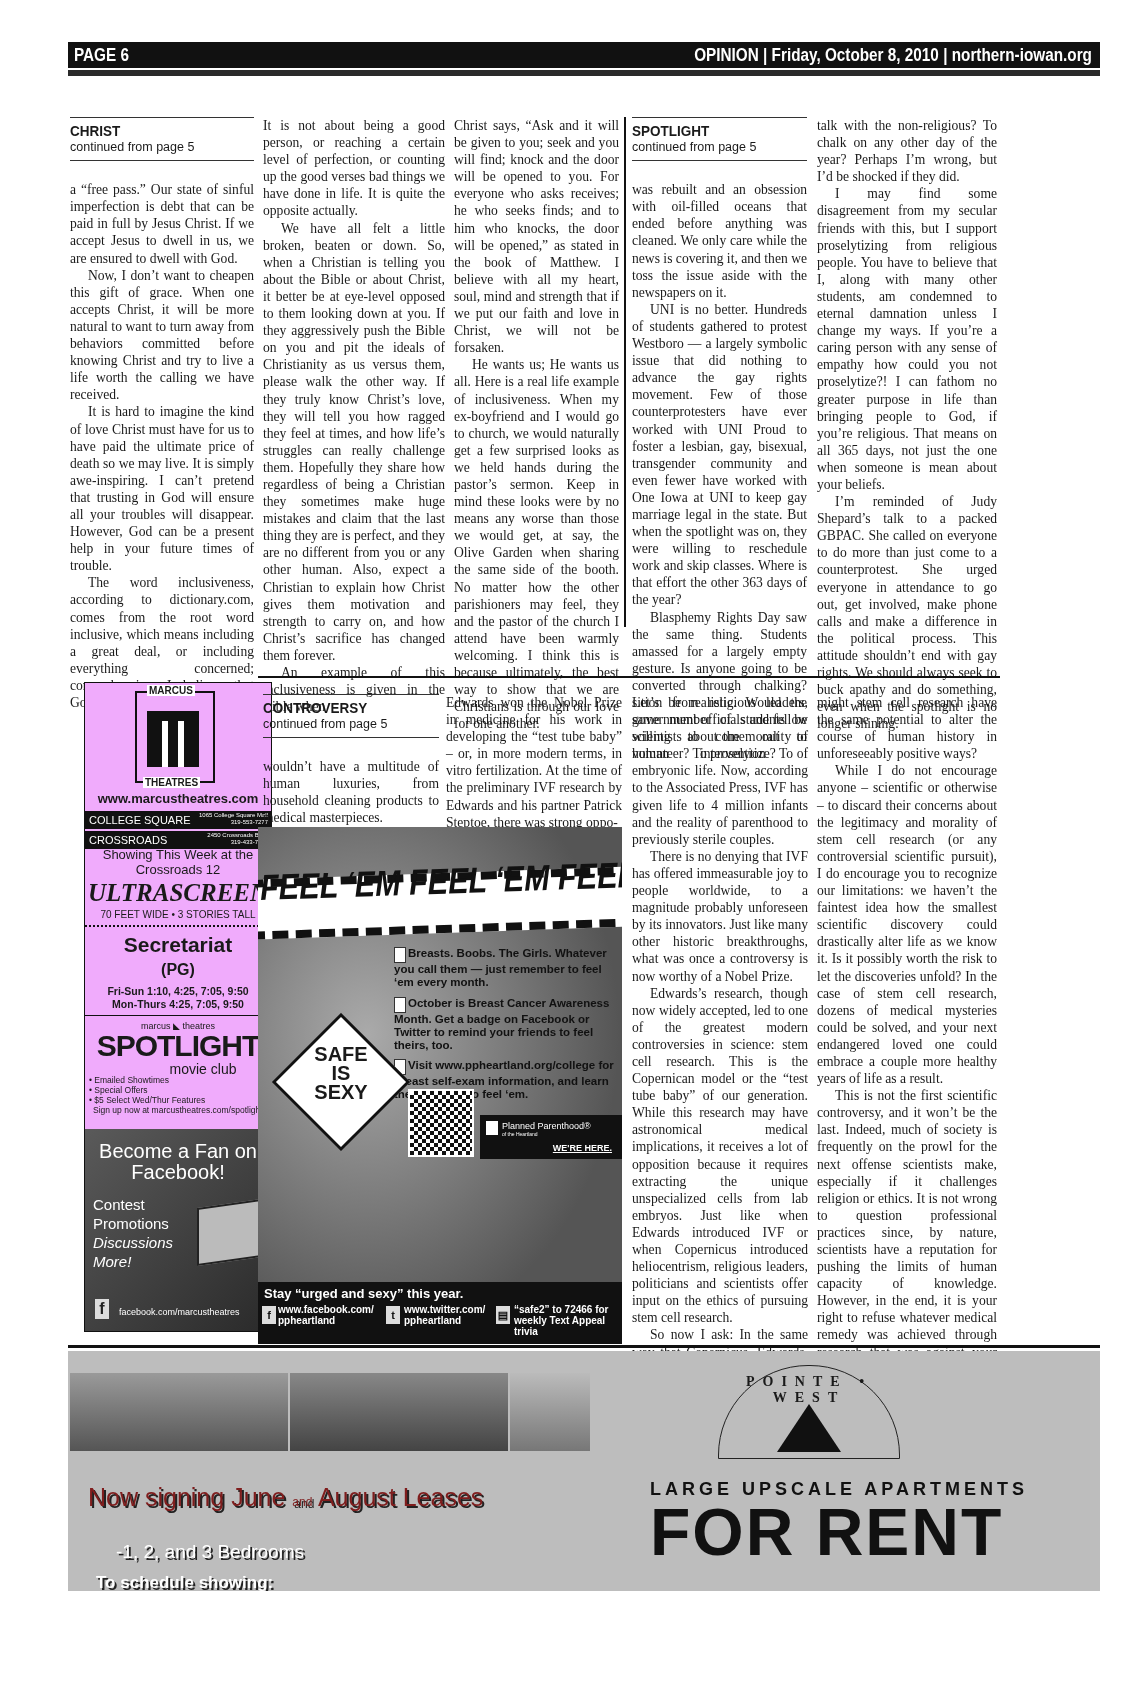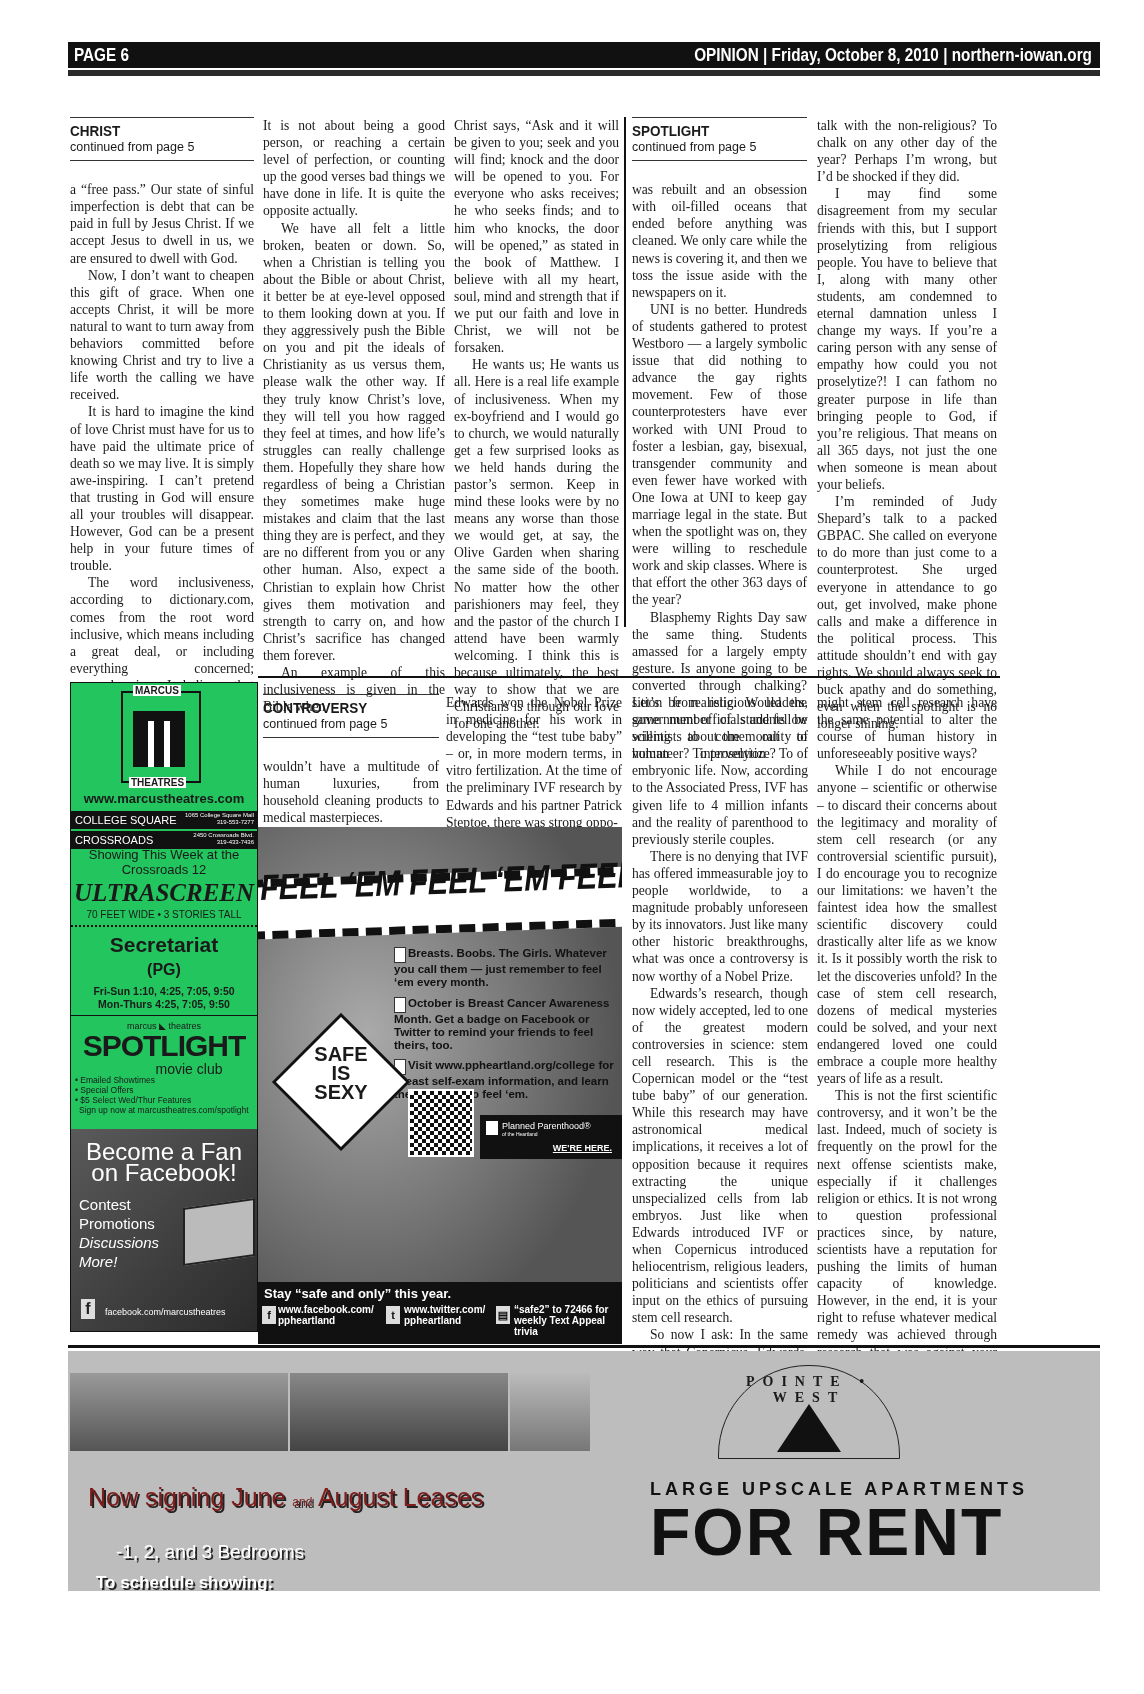--- a/index.html
+++ b/index.html
@@ -13,21 +13,21 @@
   
   .col{font-size:13.6px;line-height:17.1px;text-align:justify;}
   .col p{margin:0;text-indent:18px;}
   .col p.noind{text-indent:0;}
   .kicker{border-top:1px solid #333;border-bottom:1px solid #333;padding:4px 0 4px 0;margin-bottom:20px;font-family:"Liberation Sans",sans-serif;}
   .kicker .k{font-weight:bold;font-size:15px;letter-spacing:0;display:block;transform:scaleX(0.9);transform-origin:left;}
   .kicker .c{font-size:12.5px;display:block;}
   .vrule{width:2px;background:#111;}
   .hrule{height:2px;background:#111;}
   
-  .marcus{left:70px;top:682px;width:186px;height:648px;border:1.5px solid #111;font-family:"Liberation Sans",sans-serif;background:#22c55e;}
+  .marcus{left:84px;top:682px;width:186px;height:648px;border:1.5px solid #111;font-family:"Liberation Sans",sans-serif;background:#f0abfc;}
   .mlogo{position:absolute;left:50px;top:8px;width:76px;height:88px;border:2px solid #111;}
   .mlogo .m{position:absolute;left:10px;top:18px;width:52px;height:56px;background:#111;}
   .mlogo .m:before,.mlogo .m:after{content:"";position:absolute;top:10px;width:6px;height:46px;background:#fff;}
   .mlogo .m:before{left:15px;}
   .mlogo .m:after{left:31px;}
   .mlogo .t1{position:absolute;top:-8px;left:10px;background:#fff;font-size:10px;font-weight:bold;padding:0 2px;}
   .mlogo .t2{position:absolute;bottom:-7px;left:6px;background:#fff;font-size:10px;font-weight:bold;padding:0 2px;}
   .murl{position:absolute;top:108px;left:0;width:100%;text-align:center;font-weight:bold;font-size:13px;}
   .mrow{position:absolute;left:0;width:100%;height:18px;background:#111;color:#fff;font-size:11px;}
   .mrow .n{position:absolute;left:4px;top:3px;}
@@ -39,21 +39,21 @@
   .mmovie{position:absolute;top:250px;width:100%;text-align:center;font-weight:bold;font-size:21px;}
   .mrating{position:absolute;top:278px;width:100%;text-align:center;font-weight:bold;font-size:16px;}
   .mtimes{position:absolute;top:302px;width:100%;text-align:center;font-weight:bold;font-size:10.5px;line-height:13px;}
   .msep{position:absolute;top:332px;left:0;width:100%;border-top:1.5px solid #111;}
   .mspot{position:absolute;top:338px;left:0;width:100%;text-align:center;}
   .mspot .sm{font-size:9px;}
   .mspot .big{font-weight:900;font-size:30px;letter-spacing:-1px;line-height:30px;}
   .mspot .club{font-size:14px;margin-left:50px;}
   .mlist{position:absolute;top:392px;left:4px;font-size:8.5px;line-height:10px;}
   .mfb{position:absolute;top:446px;left:0;width:100%;height:202px;background:linear-gradient(135deg,#5a5a5a,#2a2a2a);color:#fff;}
-  .mfb .h{position:absolute;top:12px;width:100%;text-align:center;font-size:24px;line-height:21px;}
+  .mfb .h{position:absolute;top:12px;width:100%;text-align:center;font-size:20px;line-height:21px;}
   .mfb .l{position:absolute;top:66px;left:8px;font-size:15px;line-height:19px;}
   .mfb .scr{position:absolute;left:112px;top:74px;width:68px;height:54px;background:#bbb;border:2px solid #222;transform:skewY(-8deg);}
   .mfb .f{position:absolute;left:10px;bottom:12px;width:14px;height:20px;background:#ddd;color:#222;font-weight:bold;text-align:center;font-size:16px;line-height:20px;}
   .mfb .u{position:absolute;left:34px;bottom:14px;font-size:9px;}
   
   .ppad{left:258px;top:827px;width:364px;height:517px;background:#777;overflow:hidden;font-family:"Liberation Sans",sans-serif;}
   .ppad .bg{position:absolute;inset:0;background:radial-gradient(ellipse at 30% 40%,#aaa,#555 70%);}
   .ppad .tape{position:absolute;left:-10px;top:46px;width:390px;height:44px;background:#fff;transform:rotate(-2deg);border-top:8px dashed #111;border-bottom:8px dashed #111;}
   .ppad .feel{position:absolute;left:2px;top:40px;font-size:36px;font-weight:900;font-style:italic;color:#111;white-space:nowrap;transform:rotate(-2deg) scaleX(0.85);transform-origin:left;}
   .ppad .bul{position:absolute;left:136px;width:222px;font-weight:bold;font-size:11.5px;line-height:13px;color:#111;}
@@ -229,21 +229,21 @@
     <div>SEXY</div>
   </div>
   <div class="qr"></div>
   <div class="pp">
     <div class="logo"></div>
     <div class="n">Planned Parenthood®</div>
     <div class="s">of the Heartland</div>
     <div class="w">WE'RE HERE.</div>
   </div>
   <div class="foot">
-    <div class="st">Stay “safe and only” this year.</div>
+    <div class="st">Stay “urged and sexy” this year.</div>
     <div class="ic" style="left:4px;">f</div>
     <div class="s1" style="left:20px;">
         <div>www.facebook.com/</div>
         <div>ppheartland</div>
       </div>
     <div class="ic" style="left:128px;">t</div>
     <div class="s1" style="left:146px;">
         <div>www.twitter.com/</div>
         <div>ppheartland</div>
       </div>

